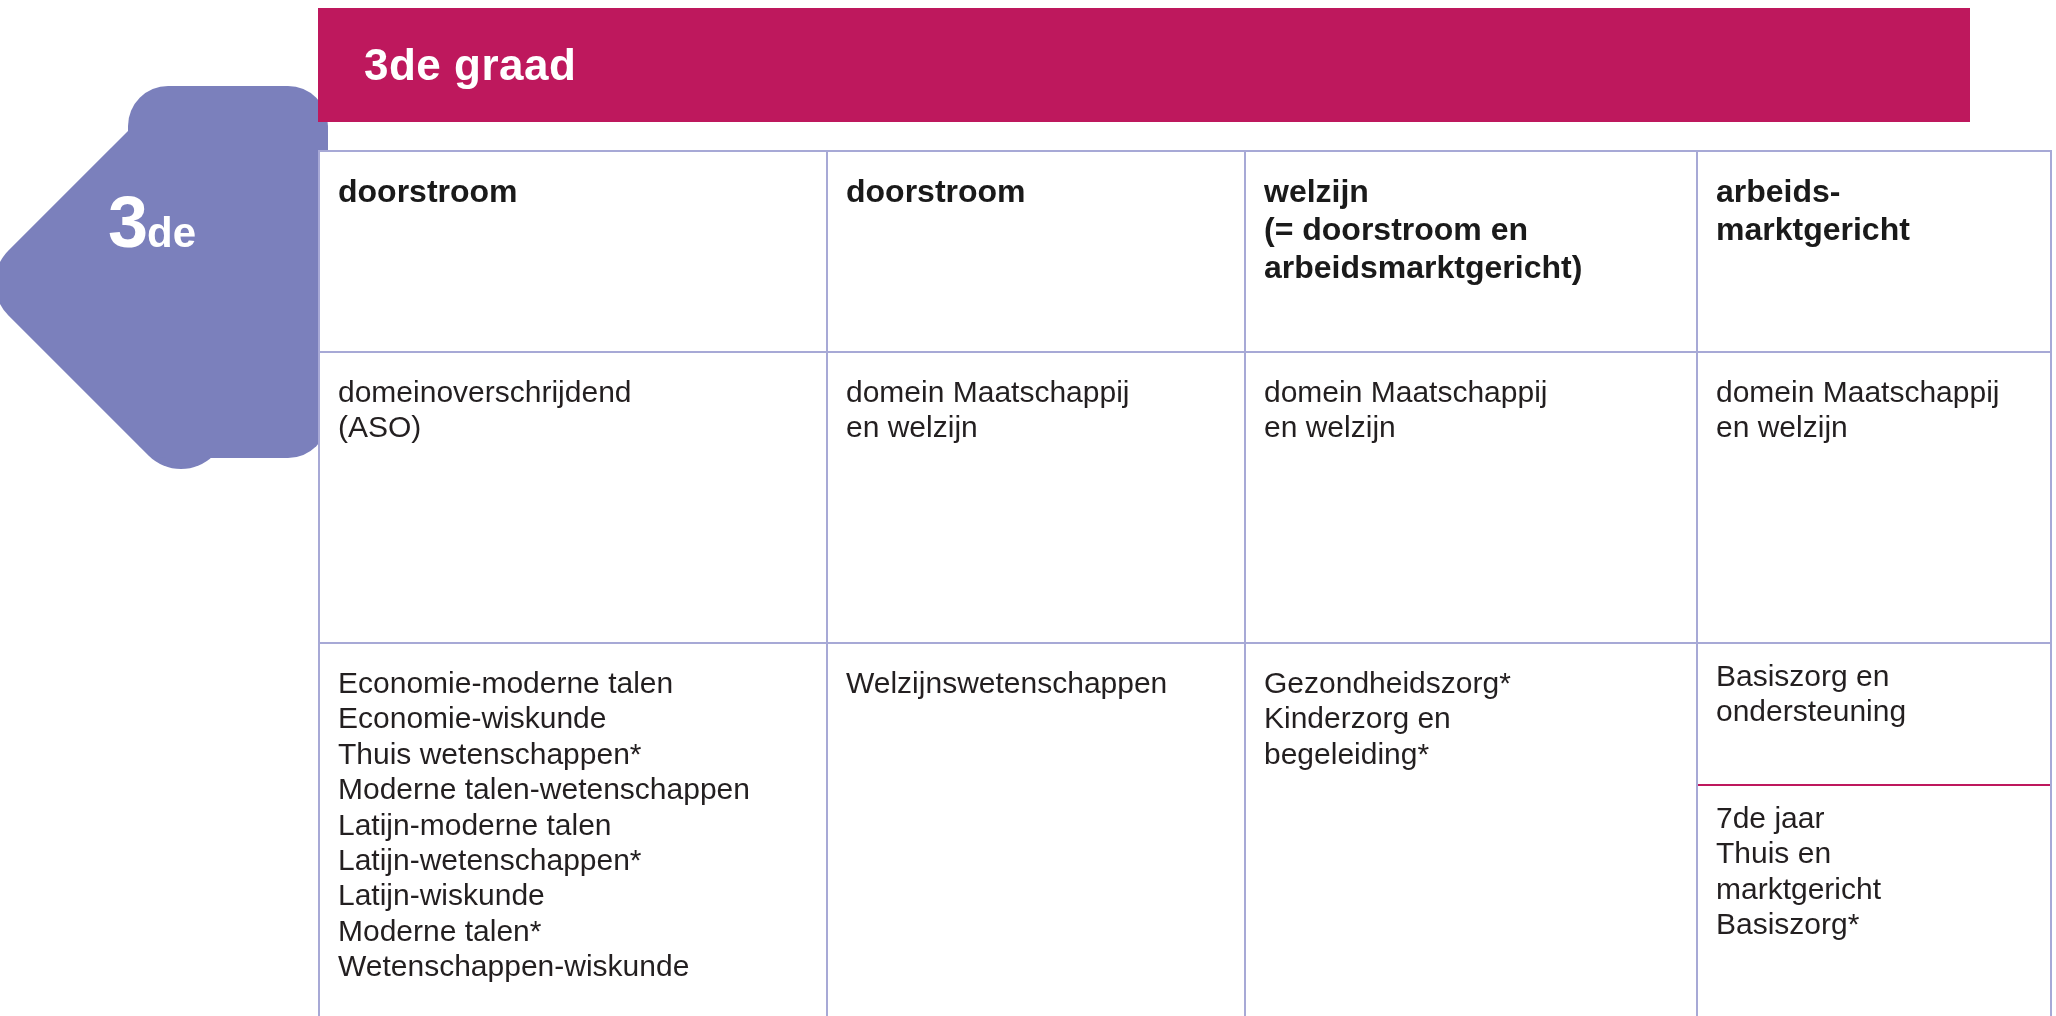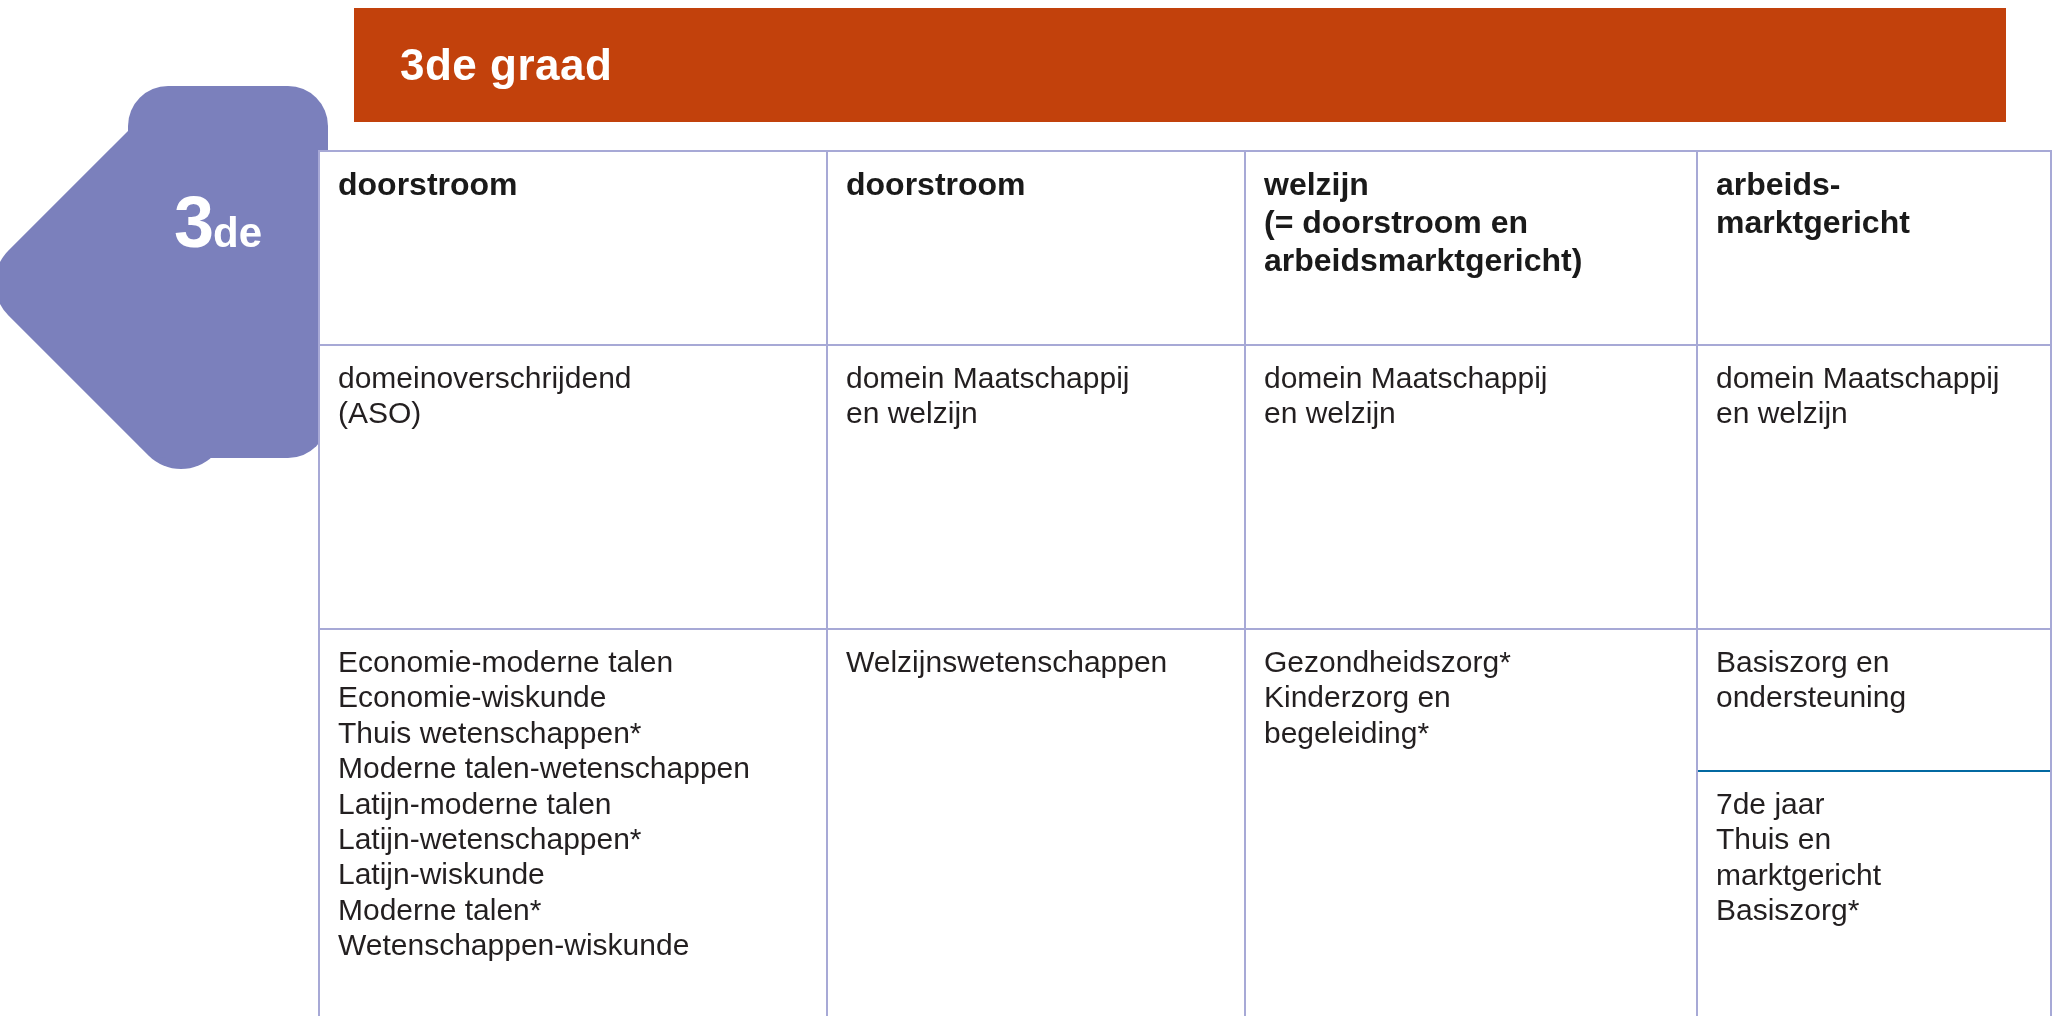--- a/index.html
+++ b/index.html
@@ -42,21 +42,20 @@
     width: 200px;
     height: 372px;
     background: #7b80bc;
     border-radius: 40px 40px 40px 40px;
   }
   #badge-text {
     position: absolute;
     left: 100px;
     top: 108px;
     width: 220px;
-    text-align: center;
     color: #ffffff;
     z-index: 3;
     line-height: 1;
     pointer-events: none;
   }
   #badge-line1 {
     display: block;
     white-space: nowrap;
   }
   #badge-num {
@@ -77,24 +76,23 @@
     margin-top: 14px;
   }
 
   
   #title-bar {
     position: absolute;
     left: 318px;
     top: 8px;
     width: 1652px;
     height: 114px;
-    background: #c2410c;
+    background: #be185d;
     z-index: 2;
     box-sizing: border-box;
-    margin-left: 36px;
   }
   #title-bar .title-text {
     position: absolute;
     left: 46px;
     top: 50%;
     transform: translateY(-50%);
     color: #ffffff;
     font-size: 44px;
     font-weight: bold;
     letter-spacing: 0.5px;
@@ -109,21 +107,21 @@
     width: 1732px;
     height: 858px;
     border-collapse: collapse;
     table-layout: fixed;
     background: #ffffff;
     z-index: 2;
   }
   #grade-table td {
     border: 2px solid #a7a9d6;
     vertical-align: top;
-    padding: 14px 18px 10px 18px;
+    padding: 21px 18px 10px 18px;
     font-size: 30px;
     color: #231f20;
     line-height: 1.18;
   }
   #grade-table .hdr td {
     font-weight: bold;
     font-size: 32px;
     color: #1a1a1a;
   }
   .cell-line { display: block; white-space: nowrap; }
@@ -143,21 +141,21 @@
   .split4 { padding: 0 !important; height: 418px; }
   .split4 .blk {
     box-sizing: border-box;
     padding: 14px 18px 10px 18px;
     font-size: 30px;
     line-height: 1.18;
     color: #231f20;
   }
   .split4 .blk-top {
     height: 142px;
-    border-bottom: 2px solid #0369a1;
+    border-bottom: 2px solid #be185d;
   }
   .split4 .blk-bot {
     height: 276px;
   }
 </style>
 </head>
 <body>
 
 <div id="badge-wrap">
   <div id="badge-shape"></div>

